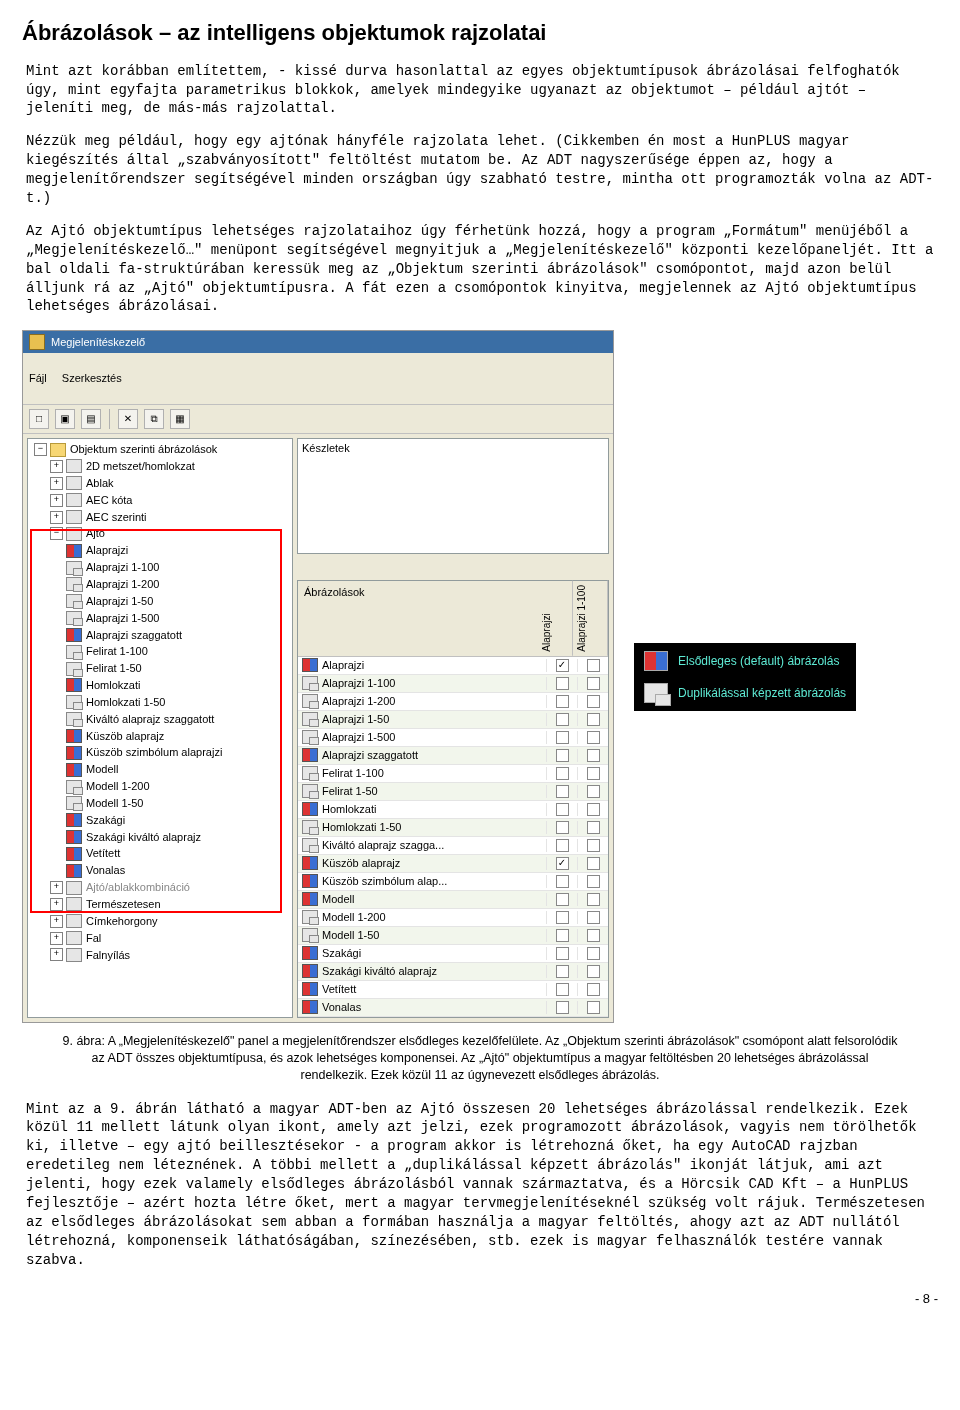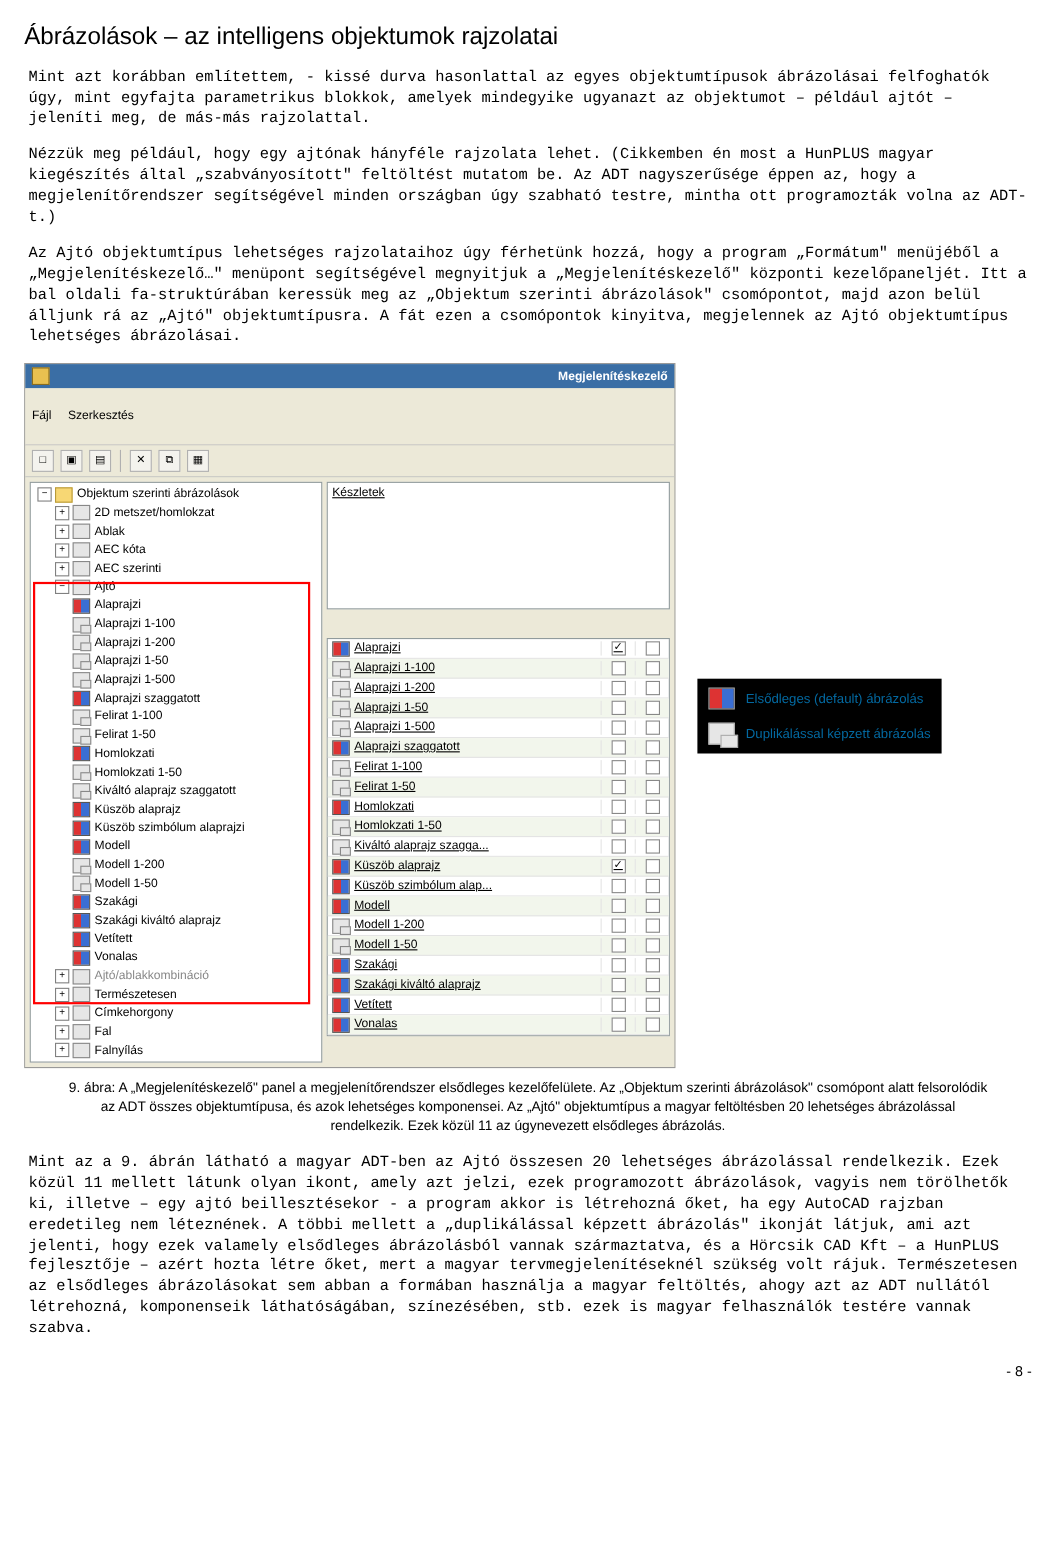--- a/index.html
+++ b/index.html
@@ -7,21 +7,21 @@
     font-size: 14px;
     color: #000;
     margin: 0;
     padding: 18px 22px;
     width: 960px;
     box-sizing: border-box;
     line-height: 1.35;
   }
   h1 {
     font-size: 22px;
-    font-weight: normal;
+    font-weight: bold;
     margin: 0 0 14px 0;
   }
   p.body { margin: 0 0 14px 4px; font-family: Liberation Mono, monospace; }
   .caption {
     text-align: center;
     font-size: 12.5px;
     margin: 10px 40px 16px 40px;
   }
   .page-num {
     text-align: right;
@@ -41,22 +41,21 @@
     font-family: Tahoma, sans-serif;
     font-size: 11px;
     color: #000;
   }
   .titlebar {
     background: linear-gradient(#3a6ea5,#3a6ea5);
     color: #fff;
     padding: 3px 6px;
     display: flex;
     align-items: center;
-    font-weight: bold;
-    justify-content: space-between;
+    font-weight: normal;
   }
   .titlebar .ticon {
     width: 14px; height: 14px;
     background: #e8c050;
     margin-right: 6px;
     border: 1px solid #8a6d1e;
   }
   .menubar {
     background: #ece9d8;
     padding: 18px 6px;
@@ -140,21 +139,20 @@
     width: 248px;
     top: 90px;
     height: 380px;
     pointer-events: none;
   }
   .right-pane {
     flex: 1;
     display: flex;
     flex-direction: column;
     margin: 4px 4px 4px 0;
-    text-decoration: underline;
   }
   .keszlet-box {
     background: #fff;
     border: 1px solid #919b9c;
     height: 110px;
     padding: 2px 4px;
   }
   .spacer-mid { height: 26px; }
   .matrix-box {
     background: #fff;
@@ -203,21 +201,21 @@
     border: 1px solid #888;
     background: #fff;
     font-size: 10px;
     line-height: 10px;
     text-align: center;
   }
   
   .legend {
     margin-left: 20px;
     background: #000;
-    color: #0369a1;
+    color: #5eead4;
     font-family: Tahoma, sans-serif;
     font-size: 12px;
     padding: 8px 10px;
     display: flex;
     flex-direction: column;
     gap: 12px;
   }
   .legend-row { display:flex; align-items:center; }
   .legend-icon {
     width: 22px; height: 18px;
@@ -445,20 +443,25 @@
           </div>
         <div class="redbox"></div>
       </div>
 
       <div class="right-pane">
         <div class="keszlet-box">
           <span>Készletek</span>
         </div>
         <div class="spacer-mid"></div>
         <div class="matrix-box">
+          <div class="mx-head">
+            <div class="col-name">Ábrázolások</div>
+            <div class="col-rot">Alaprajzi</div>
+            <div class="col-rot">Alaprajzi 1-100</div>
+          </div>
           <div id="matrix-body">
               <div class="mx-row">
                 <span class="mx-icon ic-primary"></span>
                 <span class="mx-name">Alaprajzi</span>
                 <span class="mx-cb">
                   <span class="cb">✓</span>
                 </span>
                 <span class="mx-cb">
                   <span class="cb"></span>
                 </span>

